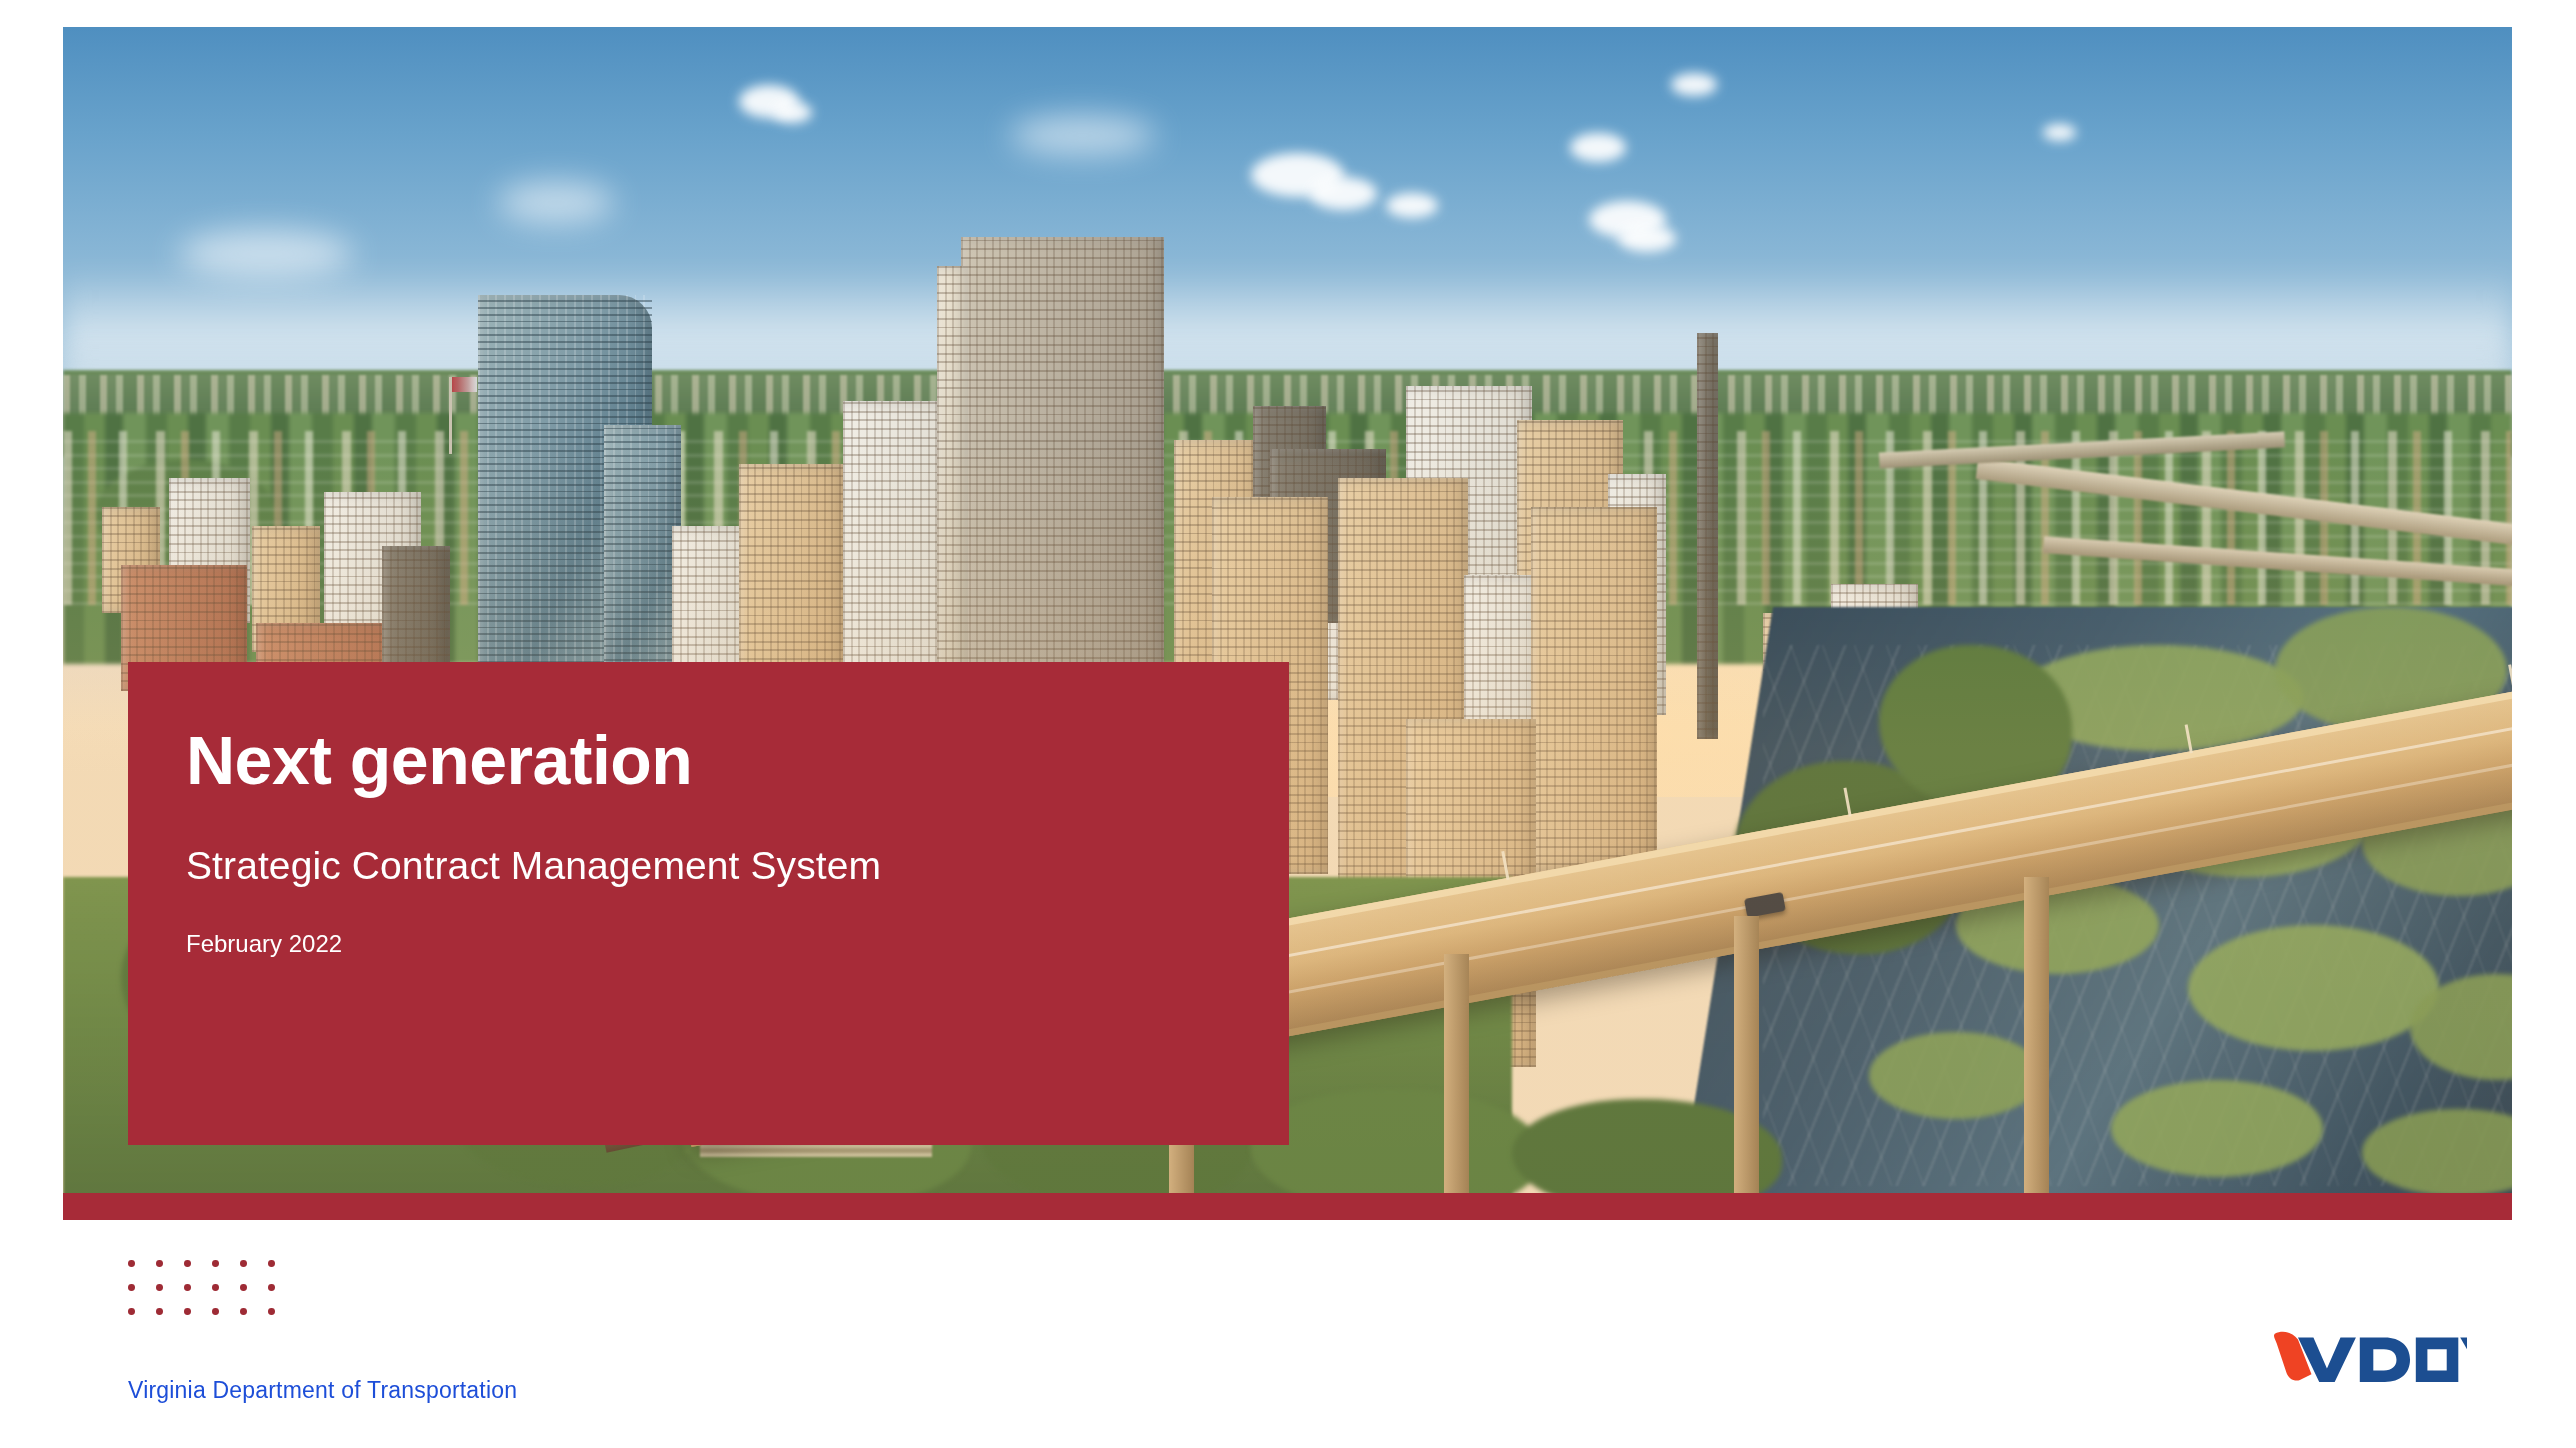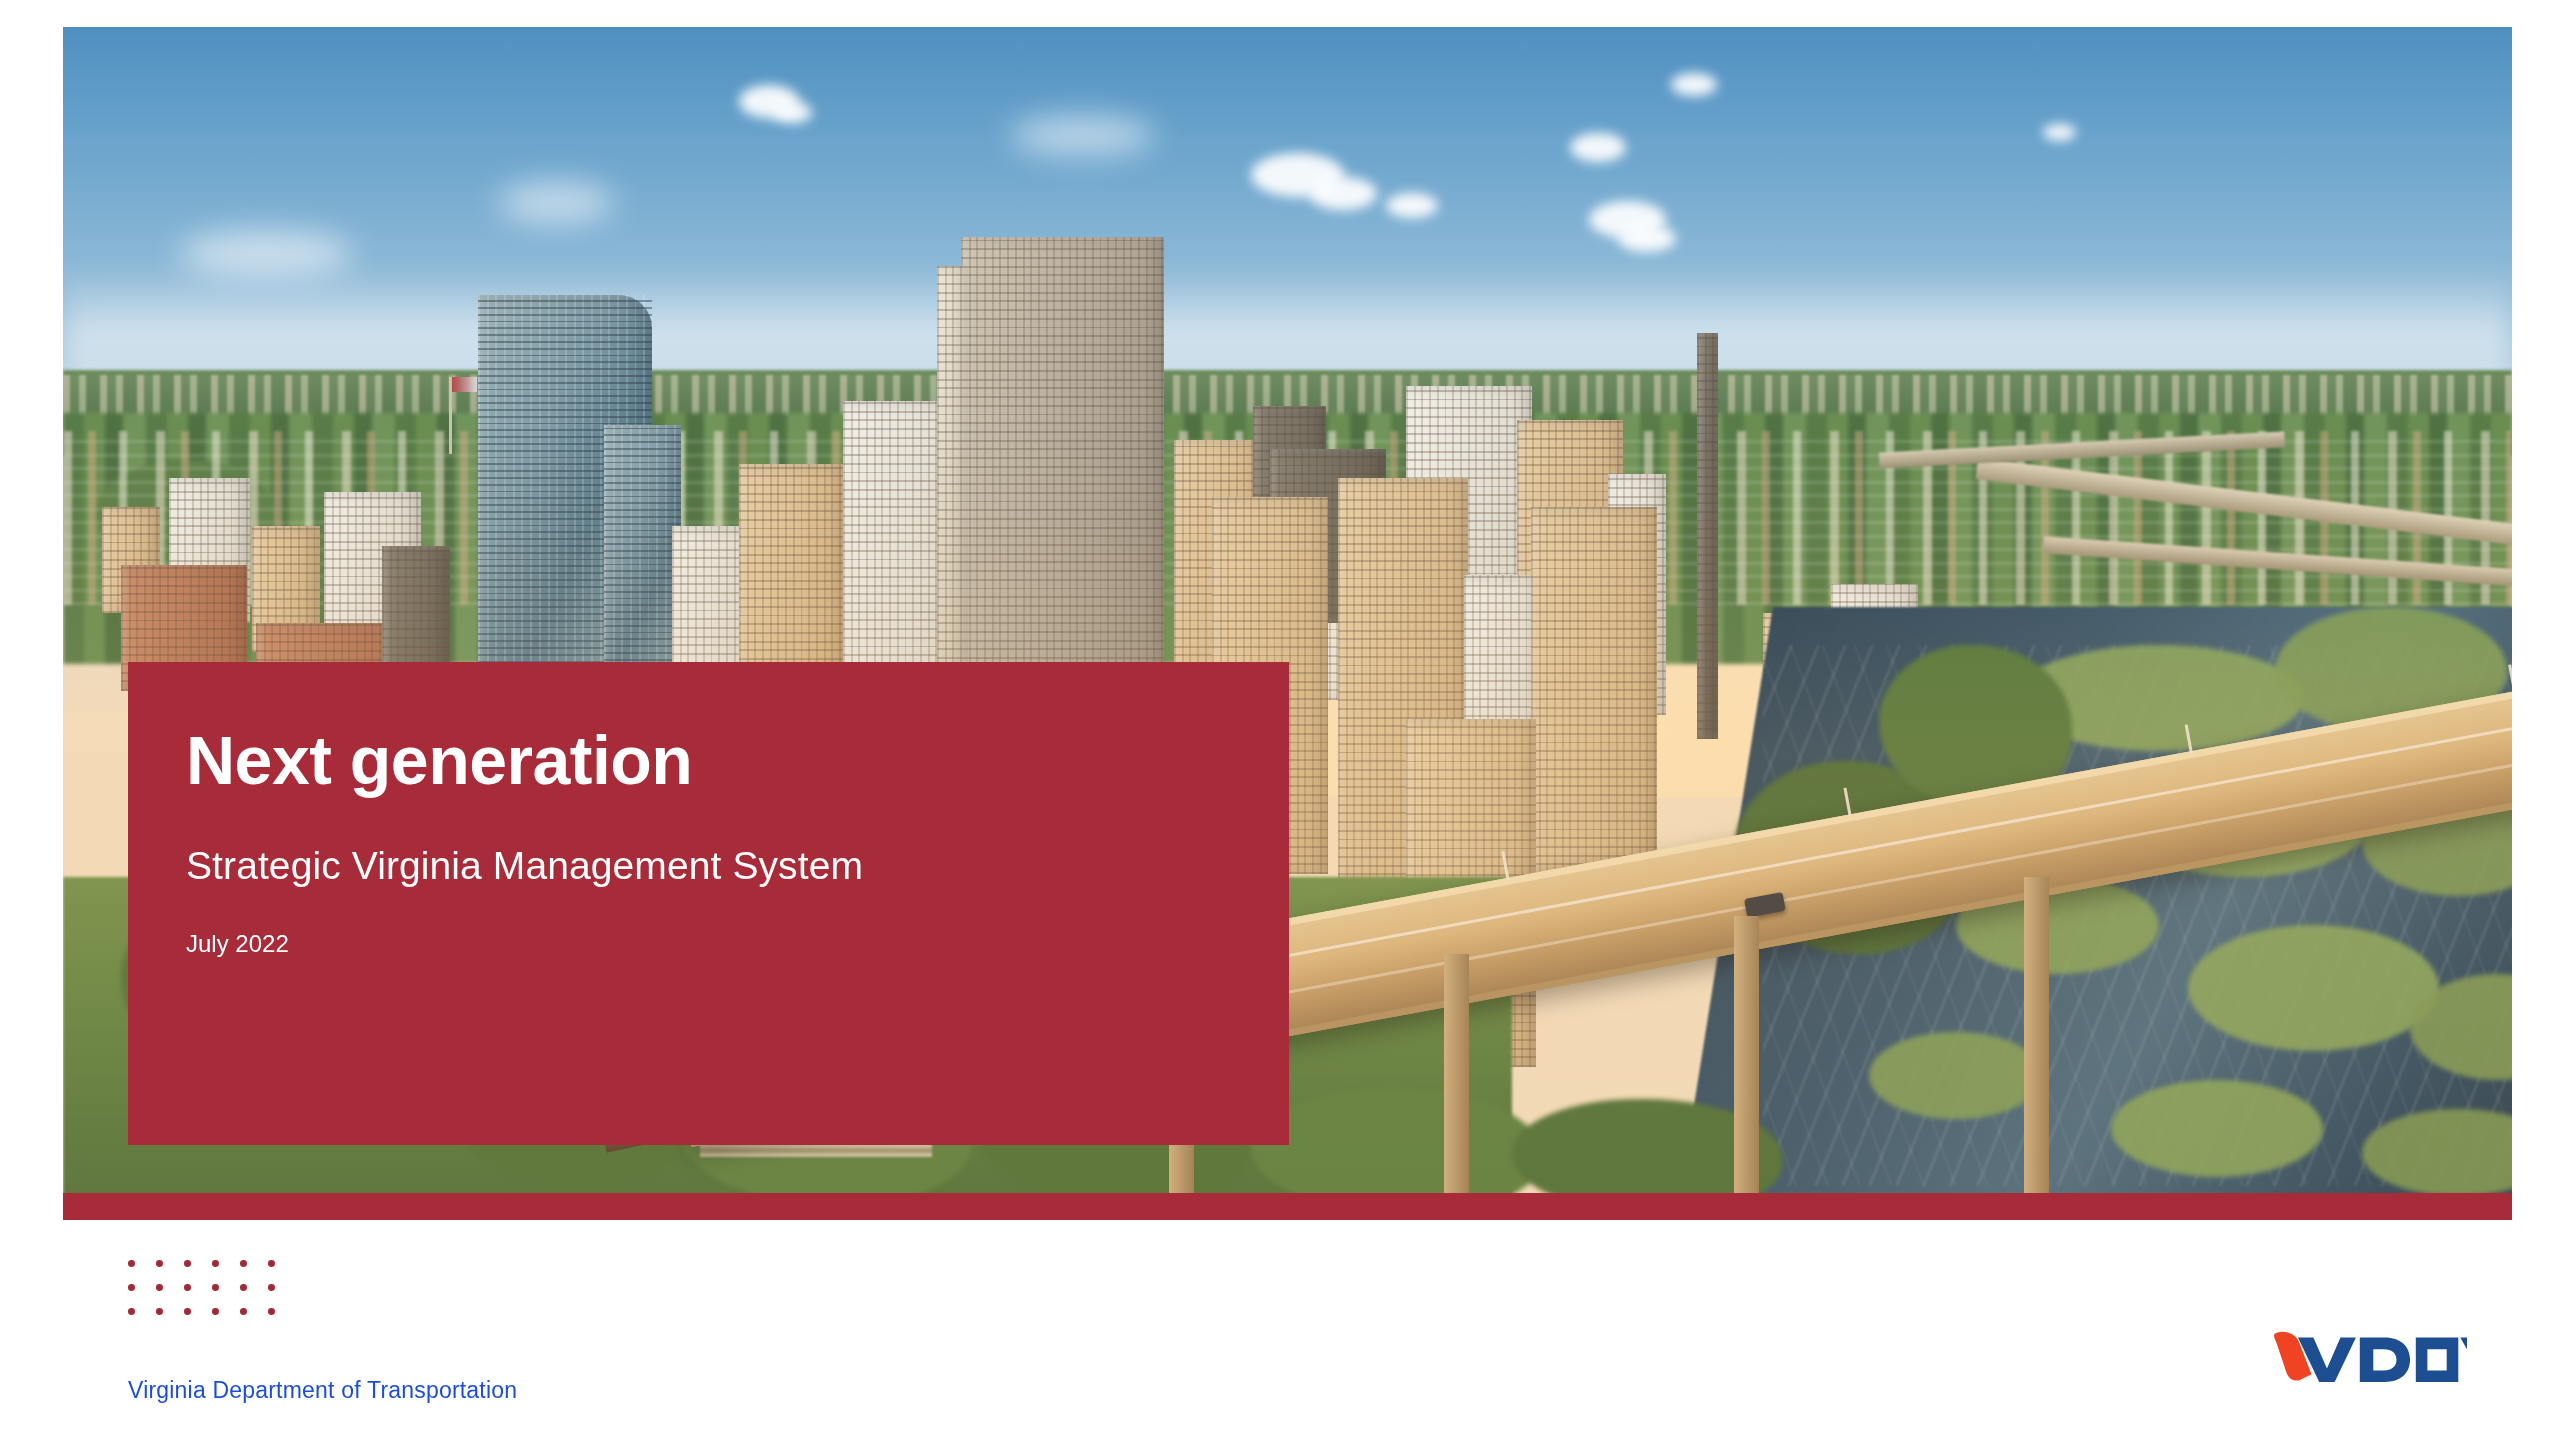--- a/index.html
+++ b/index.html
@@ -380,22 +380,22 @@
     <div style="position:absolute;left:1980px;top:526px;width:483px;height:17.4px;background:linear-gradient(to bottom,#d8cdb5,#a09277);transform:rotate(4deg);filter:blur(0.8px);"></div>
     <div style="position:absolute;left:1816px;top:415px;width:406px;height:15.5px;background:linear-gradient(to bottom,#d6ccb4,#9c9075);transform:rotate(-3deg);filter:blur(0.8px);"></div>
 
     <div style="position:absolute;inset:0;background:linear-gradient(to bottom, rgba(255,214,150,0) 35%, rgba(255,196,120,.14) 62%, rgba(255,186,110,.10) 100%);pointer-events:none;"></div>
   </div>
 
   <div class="photo-strip"></div>
 
   <div class="title-card">
     <div class="title-line">Next generation</div>
-    <div class="subtitle">Strategic Virginia Management System</div>
-    <div class="date">July 2022</div>
+    <div class="subtitle">Strategic Contract Management System</div>
+    <div class="date">February 2022</div>
   </div>
 
   <div class="dot-grid">
     <i></i>
       <i></i>
       <i></i>
     <i></i>
       <i></i>
       <i></i>
     <i></i>

